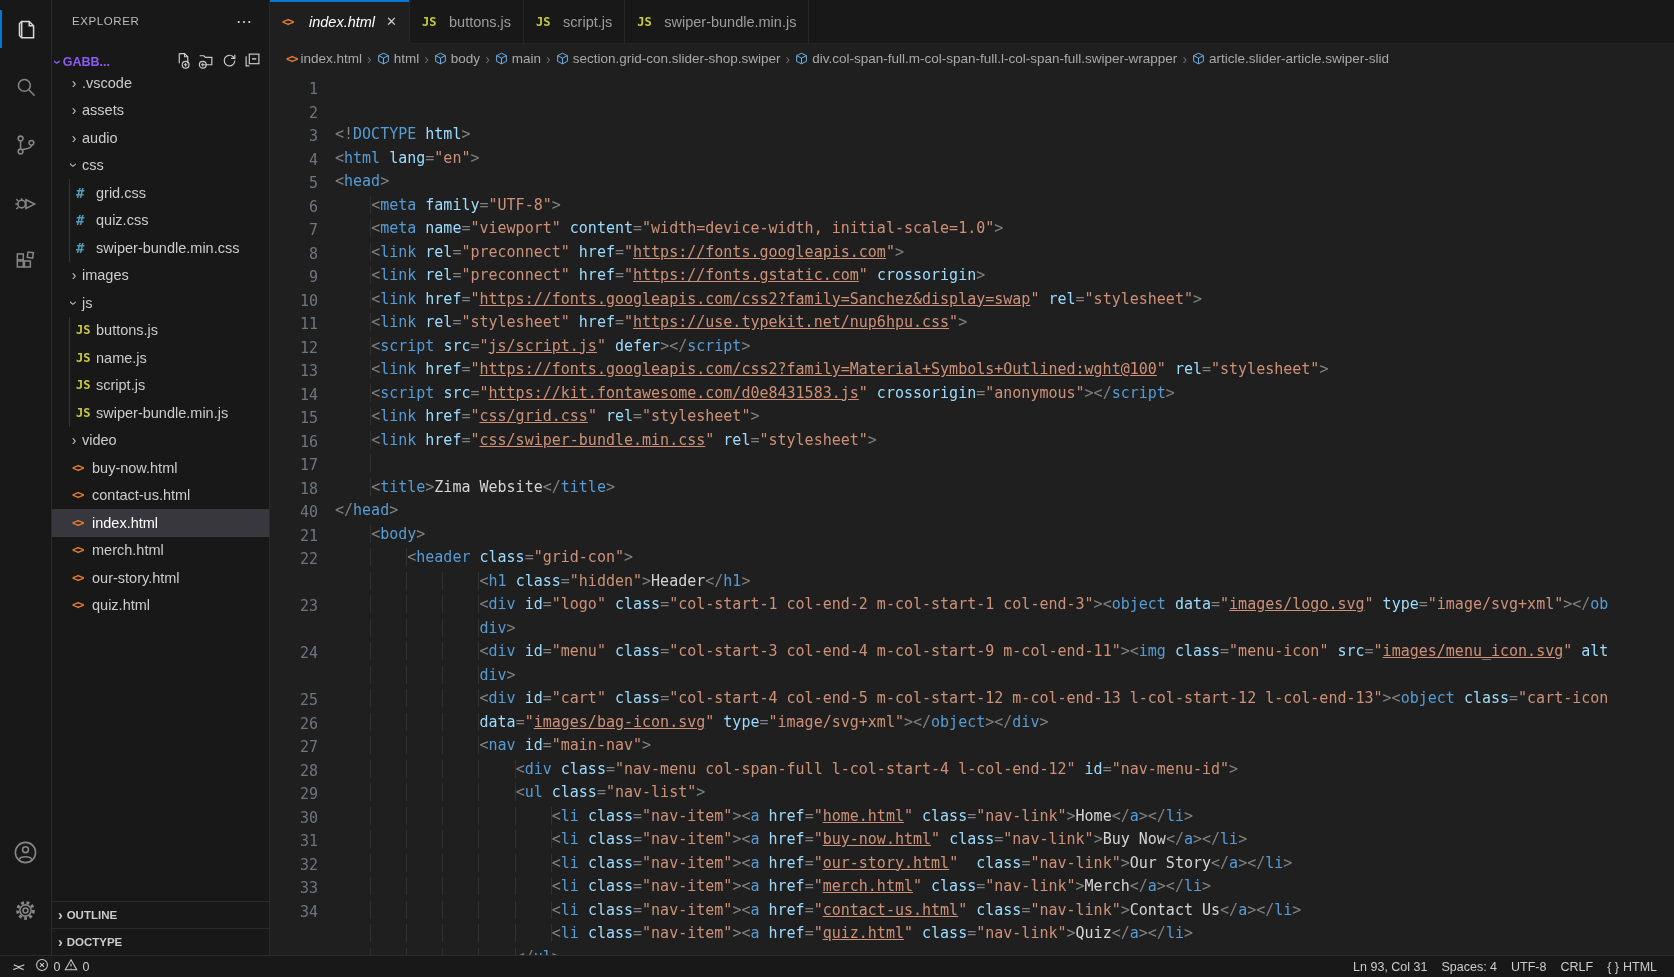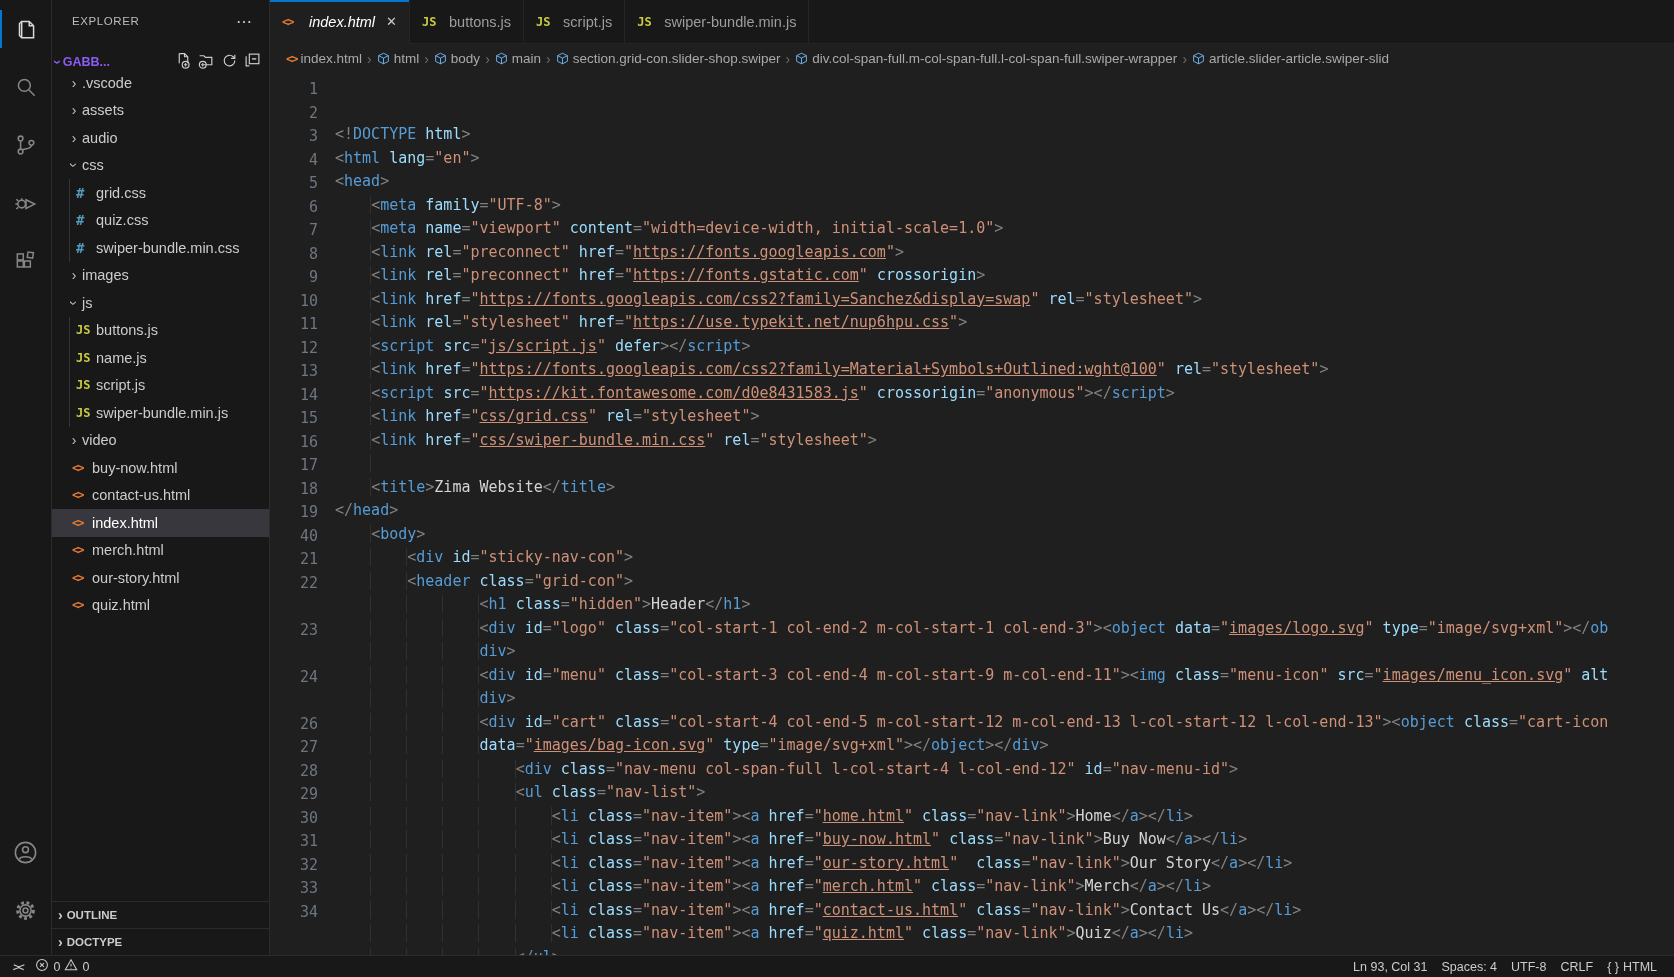--- a/index.html
+++ b/index.html
@@ -355,29 +355,29 @@
           <div class="crow"><span class="lnum">9</span><span class="ltext"><span class="tk-w">    </span><span class="tk-p">&lt;</span><span class="tk-t">link</span><span class="tk-x"> </span><span class="tk-a">rel</span><span class="tk-p">=</span><span class="tk-v">"stylesheet"</span><span class="tk-x"> </span><span class="tk-a">href</span><span class="tk-p">=</span><span class="tk-v">"</span><span class="tk-u">https://use.typekit.net/nup6hpu.css</span><span class="tk-v">"</span><span class="tk-p">&gt;</span></span></div>
           <div class="crow"><span class="lnum">10</span><span class="ltext"><span class="tk-w">    </span><span class="tk-p">&lt;</span><span class="tk-t">script</span><span class="tk-x"> </span><span class="tk-a">src</span><span class="tk-p">=</span><span class="tk-v">"</span><span class="tk-u">js/script.js</span><span class="tk-v">"</span><span class="tk-x"> </span><span class="tk-a">defer</span><span class="tk-p">&gt;&lt;/</span><span class="tk-t">script</span><span class="tk-p">&gt;</span></span></div>
           <div class="crow"><span class="lnum">11</span><span class="ltext"><span class="tk-w">    </span><span class="tk-p">&lt;</span><span class="tk-t">link</span><span class="tk-x"> </span><span class="tk-a">href</span><span class="tk-p">=</span><span class="tk-v">"</span><span class="tk-u">https://fonts.googleapis.com/css2?family=Material+Symbols+Outlined:wght@100</span><span class="tk-v">"</span><span class="tk-x"> </span><span class="tk-a">rel</span><span class="tk-p">=</span><span class="tk-v">"stylesheet"</span><span class="tk-p">&gt;</span></span></div>
           <div class="crow"><span class="lnum">12</span><span class="ltext"><span class="tk-w">    </span><span class="tk-p">&lt;</span><span class="tk-t">script</span><span class="tk-x"> </span><span class="tk-a">src</span><span class="tk-p">=</span><span class="tk-v">"</span><span class="tk-u">https://kit.fontawesome.com/d0e8431583.js</span><span class="tk-v">"</span><span class="tk-x"> </span><span class="tk-a">crossorigin</span><span class="tk-p">=</span><span class="tk-v">"anonymous"</span><span class="tk-p">&gt;&lt;/</span><span class="tk-t">script</span><span class="tk-p">&gt;</span></span></div>
           <div class="crow"><span class="lnum">13</span><span class="ltext"><span class="tk-w">    </span><span class="tk-p">&lt;</span><span class="tk-t">link</span><span class="tk-x"> </span><span class="tk-a">href</span><span class="tk-p">=</span><span class="tk-v">"</span><span class="tk-u">css/grid.css</span><span class="tk-v">"</span><span class="tk-x"> </span><span class="tk-a">rel</span><span class="tk-p">=</span><span class="tk-v">"stylesheet"</span><span class="tk-p">&gt;</span></span></div>
           <div class="crow"><span class="lnum">14</span><span class="ltext"><span class="tk-w">    </span><span class="tk-p">&lt;</span><span class="tk-t">link</span><span class="tk-x"> </span><span class="tk-a">href</span><span class="tk-p">=</span><span class="tk-v">"</span><span class="tk-u">css/swiper-bundle.min.css</span><span class="tk-v">"</span><span class="tk-x"> </span><span class="tk-a">rel</span><span class="tk-p">=</span><span class="tk-v">"stylesheet"</span><span class="tk-p">&gt;</span></span></div>
           <div class="crow"><span class="lnum">15</span><span class="ltext"><span class="tk-w">    </span></span></div>
           <div class="crow"><span class="lnum">16</span><span class="ltext"><span class="tk-w">    </span><span class="tk-p">&lt;</span><span class="tk-t">title</span><span class="tk-p">&gt;</span><span class="tk-x">Zima Website</span><span class="tk-p">&lt;/</span><span class="tk-t">title</span><span class="tk-p">&gt;</span></span></div>
           <div class="crow"><span class="lnum">17</span><span class="ltext"><span class="tk-p">&lt;/</span><span class="tk-t">head</span><span class="tk-p">&gt;</span></span></div>
           <div class="crow"><span class="lnum">18</span><span class="ltext"><span class="tk-w">    </span><span class="tk-p">&lt;</span><span class="tk-t">body</span><span class="tk-p">&gt;</span></span></div>
-          <div class="crow"><span class="lnum">19</span><span class="ltext"><span class="tk-w">        </span><span class="tk-p">&lt;</span><span class="tk-t">div</span><span class="tk-x"> </span><span class="tk-a">id</span><span class="tk-p">=</span><span class="tk-v">"sticky-nav-con"</span><span class="tk-p">&gt;</span></span></div>
           <div class="crow"><span class="lnum">40</span><span class="ltext"><span class="tk-w">        </span><span class="tk-p">&lt;</span><span class="tk-t">header</span><span class="tk-x"> </span><span class="tk-a">class</span><span class="tk-p">=</span><span class="tk-v">"grid-con"</span><span class="tk-p">&gt;</span></span></div>
           <div class="crow"><span class="lnum">21</span><span class="ltext"><span class="tk-w">                </span><span class="tk-p">&lt;</span><span class="tk-t">h1</span><span class="tk-x"> </span><span class="tk-a">class</span><span class="tk-p">=</span><span class="tk-v">"hidden"</span><span class="tk-p">&gt;</span><span class="tk-x">Header</span><span class="tk-p">&lt;/</span><span class="tk-t">h1</span><span class="tk-p">&gt;</span></span></div>
           <div class="crow"><span class="lnum">22</span><span class="ltext"><span class="tk-w">                </span><span class="tk-p">&lt;</span><span class="tk-t">div</span><span class="tk-x"> </span><span class="tk-a">id</span><span class="tk-p">=</span><span class="tk-v">"logo"</span><span class="tk-x"> </span><span class="tk-a">class</span><span class="tk-p">=</span><span class="tk-v">"col-start-1 col-end-2 m-col-start-1 col-end-3"</span><span class="tk-p">&gt;&lt;</span><span class="tk-t">object</span><span class="tk-x"> </span><span class="tk-a">data</span><span class="tk-p">=</span><span class="tk-v">"</span><span class="tk-u">images/logo.svg</span><span class="tk-v">"</span><span class="tk-x"> </span><span class="tk-a">type</span><span class="tk-p">=</span><span class="tk-v">"image/svg+xml"</span><span class="tk-p">&gt;&lt;/</span><span class="tk-t">ob</span></span></div>
           <div class="crow"><span class="lnum"></span><span class="ltext"><span class="tk-w">                </span><span class="tk-t">div</span><span class="tk-p">&gt;</span></span></div>
           <div class="crow"><span class="lnum">23</span><span class="ltext"><span class="tk-w">                </span><span class="tk-p">&lt;</span><span class="tk-t">div</span><span class="tk-x"> </span><span class="tk-a">id</span><span class="tk-p">=</span><span class="tk-v">"menu"</span><span class="tk-x"> </span><span class="tk-a">class</span><span class="tk-p">=</span><span class="tk-v">"col-start-3 col-end-4 m-col-start-9 m-col-end-11"</span><span class="tk-p">&gt;&lt;</span><span class="tk-t">img</span><span class="tk-x"> </span><span class="tk-a">class</span><span class="tk-p">=</span><span class="tk-v">"menu-icon"</span><span class="tk-x"> </span><span class="tk-a">src</span><span class="tk-p">=</span><span class="tk-v">"</span><span class="tk-u">images/menu_icon.svg</span><span class="tk-v">"</span><span class="tk-x"> </span><span class="tk-a">alt</span></span></div>
           <div class="crow"><span class="lnum"></span><span class="ltext"><span class="tk-w">                </span><span class="tk-t">div</span><span class="tk-p">&gt;</span></span></div>
           <div class="crow"><span class="lnum">24</span><span class="ltext"><span class="tk-w">                </span><span class="tk-p">&lt;</span><span class="tk-t">div</span><span class="tk-x"> </span><span class="tk-a">id</span><span class="tk-p">=</span><span class="tk-v">"cart"</span><span class="tk-x"> </span><span class="tk-a">class</span><span class="tk-p">=</span><span class="tk-v">"col-start-4 col-end-5 m-col-start-12 m-col-end-13 l-col-start-12 l-col-end-13"</span><span class="tk-p">&gt;&lt;</span><span class="tk-t">object</span><span class="tk-x"> </span><span class="tk-a">class</span><span class="tk-p">=</span><span class="tk-v">"cart-icon</span></span></div>
           <div class="crow"><span class="lnum"></span><span class="ltext"><span class="tk-w">                </span><span class="tk-a">data</span><span class="tk-p">=</span><span class="tk-v">"</span><span class="tk-u">images/bag-icon.svg</span><span class="tk-v">"</span><span class="tk-x"> </span><span class="tk-a">type</span><span class="tk-p">=</span><span class="tk-v">"image/svg+xml"</span><span class="tk-p">&gt;&lt;/</span><span class="tk-t">object</span><span class="tk-p">&gt;&lt;/</span><span class="tk-t">div</span><span class="tk-p">&gt;</span></span></div>
+          <div class="crow"><span class="lnum">25</span><span class="ltext"><span class="tk-w">                </span><span class="tk-p">&lt;</span><span class="tk-t">nav</span><span class="tk-x"> </span><span class="tk-a">id</span><span class="tk-p">=</span><span class="tk-v">"main-nav"</span><span class="tk-p">&gt;</span></span></div>
           <div class="crow"><span class="lnum">26</span><span class="ltext"><span class="tk-w">                    </span><span class="tk-p">&lt;</span><span class="tk-t">div</span><span class="tk-x"> </span><span class="tk-a">class</span><span class="tk-p">=</span><span class="tk-v">"nav-menu col-span-full l-col-start-4 l-col-end-12"</span><span class="tk-x"> </span><span class="tk-a">id</span><span class="tk-p">=</span><span class="tk-v">"nav-menu-id"</span><span class="tk-p">&gt;</span></span></div>
           <div class="crow"><span class="lnum">27</span><span class="ltext"><span class="tk-w">                    </span><span class="tk-p">&lt;</span><span class="tk-t">ul</span><span class="tk-x"> </span><span class="tk-a">class</span><span class="tk-p">=</span><span class="tk-v">"nav-list"</span><span class="tk-p">&gt;</span></span></div>
           <div class="crow"><span class="lnum">28</span><span class="ltext"><span class="tk-w">                        </span><span class="tk-p">&lt;</span><span class="tk-t">li</span><span class="tk-x"> </span><span class="tk-a">class</span><span class="tk-p">=</span><span class="tk-v">"nav-item"</span><span class="tk-p">&gt;&lt;</span><span class="tk-t">a</span><span class="tk-x"> </span><span class="tk-a">href</span><span class="tk-p">=</span><span class="tk-v">"</span><span class="tk-u">home.html</span><span class="tk-v">"</span><span class="tk-x"> </span><span class="tk-a">class</span><span class="tk-p">=</span><span class="tk-v">"nav-link"</span><span class="tk-p">&gt;</span><span class="tk-x">Home</span><span class="tk-p">&lt;/</span><span class="tk-t">a</span><span class="tk-p">&gt;&lt;/</span><span class="tk-t">li</span><span class="tk-p">&gt;</span></span></div>
           <div class="crow"><span class="lnum">29</span><span class="ltext"><span class="tk-w">                        </span><span class="tk-p">&lt;</span><span class="tk-t">li</span><span class="tk-x"> </span><span class="tk-a">class</span><span class="tk-p">=</span><span class="tk-v">"nav-item"</span><span class="tk-p">&gt;&lt;</span><span class="tk-t">a</span><span class="tk-x"> </span><span class="tk-a">href</span><span class="tk-p">=</span><span class="tk-v">"</span><span class="tk-u">buy-now.html</span><span class="tk-v">"</span><span class="tk-x"> </span><span class="tk-a">class</span><span class="tk-p">=</span><span class="tk-v">"nav-link"</span><span class="tk-p">&gt;</span><span class="tk-x">Buy Now</span><span class="tk-p">&lt;/</span><span class="tk-t">a</span><span class="tk-p">&gt;&lt;/</span><span class="tk-t">li</span><span class="tk-p">&gt;</span></span></div>
           <div class="crow"><span class="lnum">30</span><span class="ltext"><span class="tk-w">                        </span><span class="tk-p">&lt;</span><span class="tk-t">li</span><span class="tk-x"> </span><span class="tk-a">class</span><span class="tk-p">=</span><span class="tk-v">"nav-item"</span><span class="tk-p">&gt;&lt;</span><span class="tk-t">a</span><span class="tk-x"> </span><span class="tk-a">href</span><span class="tk-p">=</span><span class="tk-v">"</span><span class="tk-u">our-story.html</span><span class="tk-v">"</span><span class="tk-x">  </span><span class="tk-a">class</span><span class="tk-p">=</span><span class="tk-v">"nav-link"</span><span class="tk-p">&gt;</span><span class="tk-x">Our Story</span><span class="tk-p">&lt;/</span><span class="tk-t">a</span><span class="tk-p">&gt;&lt;/</span><span class="tk-t">li</span><span class="tk-p">&gt;</span></span></div>
           <div class="crow"><span class="lnum">31</span><span class="ltext"><span class="tk-w">                        </span><span class="tk-p">&lt;</span><span class="tk-t">li</span><span class="tk-x"> </span><span class="tk-a">class</span><span class="tk-p">=</span><span class="tk-v">"nav-item"</span><span class="tk-p">&gt;&lt;</span><span class="tk-t">a</span><span class="tk-x"> </span><span class="tk-a">href</span><span class="tk-p">=</span><span class="tk-v">"</span><span class="tk-u">merch.html</span><span class="tk-v">"</span><span class="tk-x"> </span><span class="tk-a">class</span><span class="tk-p">=</span><span class="tk-v">"nav-link"</span><span class="tk-p">&gt;</span><span class="tk-x">Merch</span><span class="tk-p">&lt;/</span><span class="tk-t">a</span><span class="tk-p">&gt;&lt;/</span><span class="tk-t">li</span><span class="tk-p">&gt;</span></span></div>
           <div class="crow"><span class="lnum">32</span><span class="ltext"><span class="tk-w">                        </span><span class="tk-p">&lt;</span><span class="tk-t">li</span><span class="tk-x"> </span><span class="tk-a">class</span><span class="tk-p">=</span><span class="tk-v">"nav-item"</span><span class="tk-p">&gt;&lt;</span><span class="tk-t">a</span><span class="tk-x"> </span><span class="tk-a">href</span><span class="tk-p">=</span><span class="tk-v">"</span><span class="tk-u">contact-us.html</span><span class="tk-v">"</span><span class="tk-x"> </span><span class="tk-a">class</span><span class="tk-p">=</span><span class="tk-v">"nav-link"</span><span class="tk-p">&gt;</span><span class="tk-x">Contact Us</span><span class="tk-p">&lt;/</span><span class="tk-t">a</span><span class="tk-p">&gt;&lt;/</span><span class="tk-t">li</span><span class="tk-p">&gt;</span></span></div>
           <div class="crow"><span class="lnum">33</span><span class="ltext"><span class="tk-w">                        </span><span class="tk-p">&lt;</span><span class="tk-t">li</span><span class="tk-x"> </span><span class="tk-a">class</span><span class="tk-p">=</span><span class="tk-v">"nav-item"</span><span class="tk-p">&gt;&lt;</span><span class="tk-t">a</span><span class="tk-x"> </span><span class="tk-a">href</span><span class="tk-p">=</span><span class="tk-v">"</span><span class="tk-u">quiz.html</span><span class="tk-v">"</span><span class="tk-x"> </span><span class="tk-a">class</span><span class="tk-p">=</span><span class="tk-v">"nav-link"</span><span class="tk-p">&gt;</span><span class="tk-x">Quiz</span><span class="tk-p">&lt;/</span><span class="tk-t">a</span><span class="tk-p">&gt;&lt;/</span><span class="tk-t">li</span><span class="tk-p">&gt;</span></span></div>
           <div class="crow"><span class="lnum">34</span><span class="ltext"><span class="tk-w">                    </span><span class="tk-p">&lt;/</span><span class="tk-t">ul</span><span class="tk-p">&gt;</span></span></div>
         </div>

